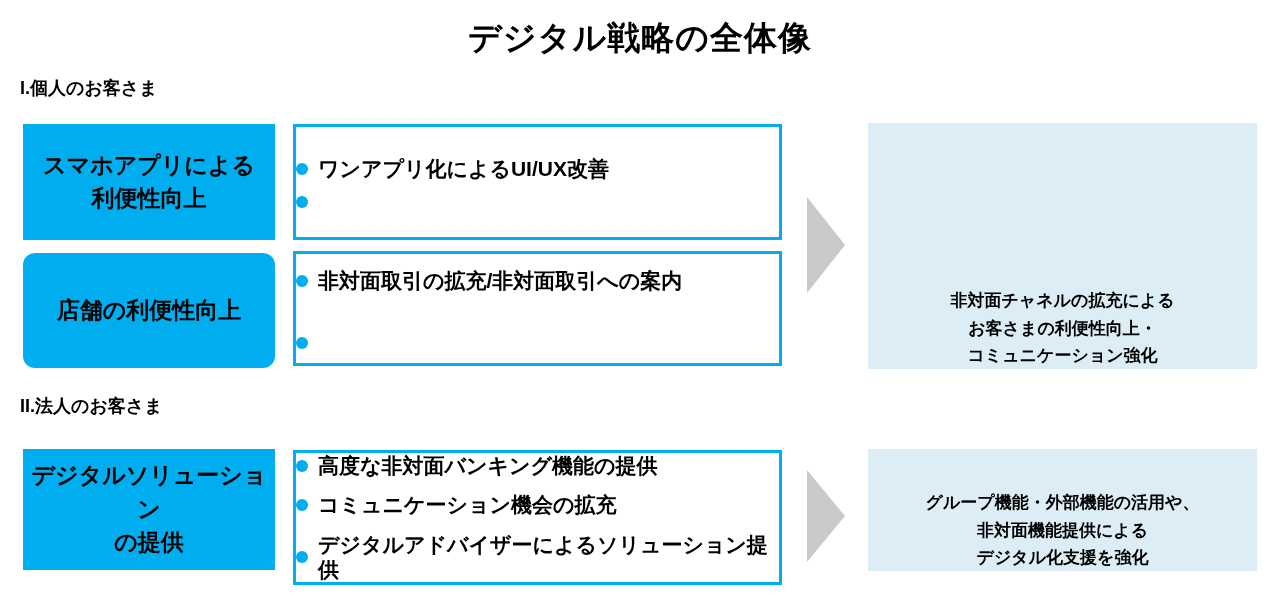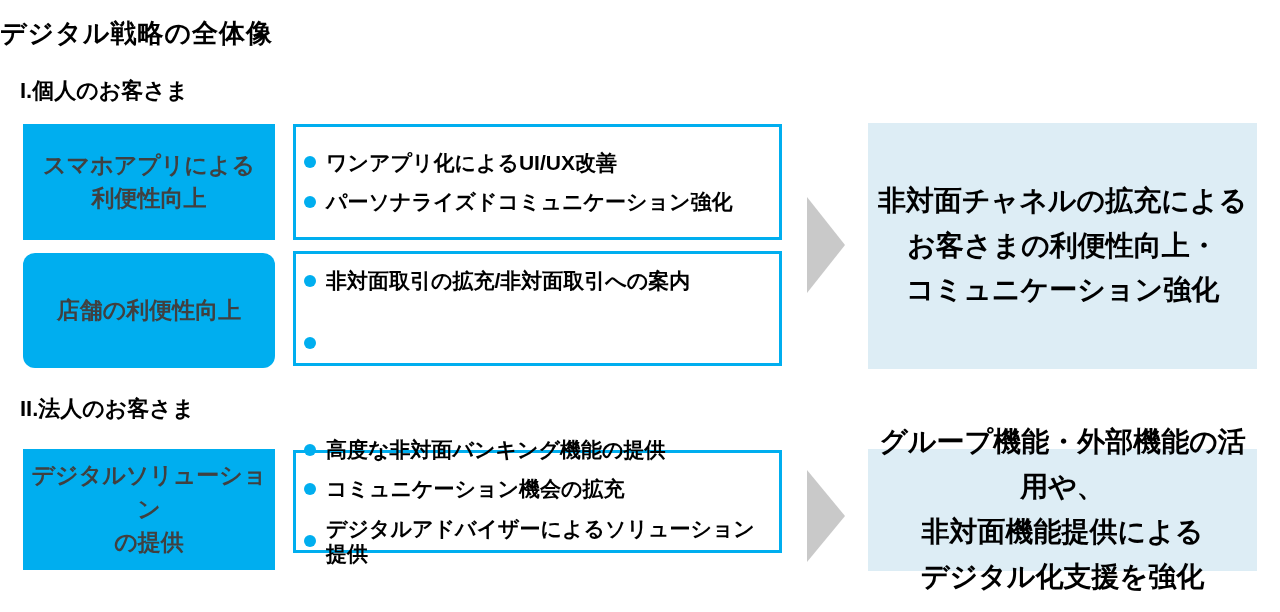--- a/index.html
+++ b/index.html
@@ -4,63 +4,63 @@
 <style>
   html,body{margin:0;padding:0;background:#fff;}
   .canvas{
     position:relative;width:1280px;height:612px;background:#ffffff;
     font-family:"Liberation Sans","DejaVu Sans",sans-serif;
     font-weight:bold;color:#000;overflow:hidden;
   }
   .prewrap{white-space:pre-line;}
   .page-title{
     position:absolute;top:16px;left:0;width:100%;
-    text-align:left;font-size:26px;letter-spacing:1px;
+    text-align:center;font-size:33px;letter-spacing:1px;
   }
   .section-heading{
-    position:absolute;left:20px;font-size:22px;
+    position:absolute;left:20px;font-size:18px;
   }
   .sec1-heading{top:76px;}
   .sec2-heading{top:394px;text-align:right;}
   .label-box{
     position:absolute;left:23px;width:252px;
-    background:#00AEEF;color:#404040;
+    background:#00AEEF;color:#000000;
     display:flex;align-items:center;justify-content:center;
     text-align:center;font-size:23px;line-height:1.45;
   }
   .label-1{top:124px;height:116px;}
   .label-2{top:253px;height:115px;border-radius:12px;}
   .label-3{top:449px;height:121px;}
   .items-box{
     position:absolute;left:293px;width:489px;box-sizing:border-box;
     background:#ffffff;border:3px solid #00AEEF;
     display:flex;flex-direction:column;justify-content:center;
-    gap:14px;padding:8px 10px 8px 8px;
+    gap:14px;padding:8px 10px 8px 0;
   }
   .items-1{top:124px;height:116px;}
   .items-2{top:251px;height:115px;gap:43px;}
-  .items-3{top:450px;height:103px;}
+  .items-3{top:450px;height:135px;}
   .bullet-item{
     display:flex;align-items:center;font-size:21px;line-height:1.2;
   }
   .dot{
     width:12px;height:12px;border-radius:50%;
     background:#00AEEF;flex:0 0 auto;margin-right:10px;
   }
   .arrow{
     position:absolute;width:0;height:0;
     border-left:38px solid #C9C9C9;
   }
   .arrow-1{left:807px;top:197px;border-top:48px solid transparent;border-bottom:48px solid transparent;}
   .arrow-2{left:807px;top:470px;border-top:46px solid transparent;border-bottom:46px solid transparent;}
   .result-box{
     position:absolute;left:868px;width:389px;
     background:#DDEDF5;
-    display:flex;align-items:center;justify-content:center;
-    text-align:center;font-size:28px;line-height:1.6;
+    display:flex;align-items:flex-end;justify-content:center;
+    text-align:center;font-size:17px;line-height:1.6;
   }
   .result-1{top:123px;height:246px;}
   .result-2{top:449px;height:122px;}
 </style>
 </head>
 <body>
 
 <div class="canvas">
 
   <div class="page-title">デジタル戦略の全体像</div>
@@ -71,21 +71,20 @@
     <span class="prewrap">スマホアプリによる
 利便性向上</span>
   </div>
   <div class="items-box items-1">
     <div class="bullet-item">
       <span class="dot"></span>
       <span>ワンアプリ化によるUI/UX改善</span>
     </div>
     <div class="bullet-item">
       <span class="dot"></span>
-      <span>パーソナライズドコミュニケーション強化</span>
     </div>
   </div>
 
   <div class="label-box label-2">
     <span class="prewrap">店舗の利便性向上</span>
   </div>
   <div class="items-box items-2">
     <div class="bullet-item">
       <span class="dot"></span>
       <span>非対面取引の拡充/非対面取引への案内</span>

